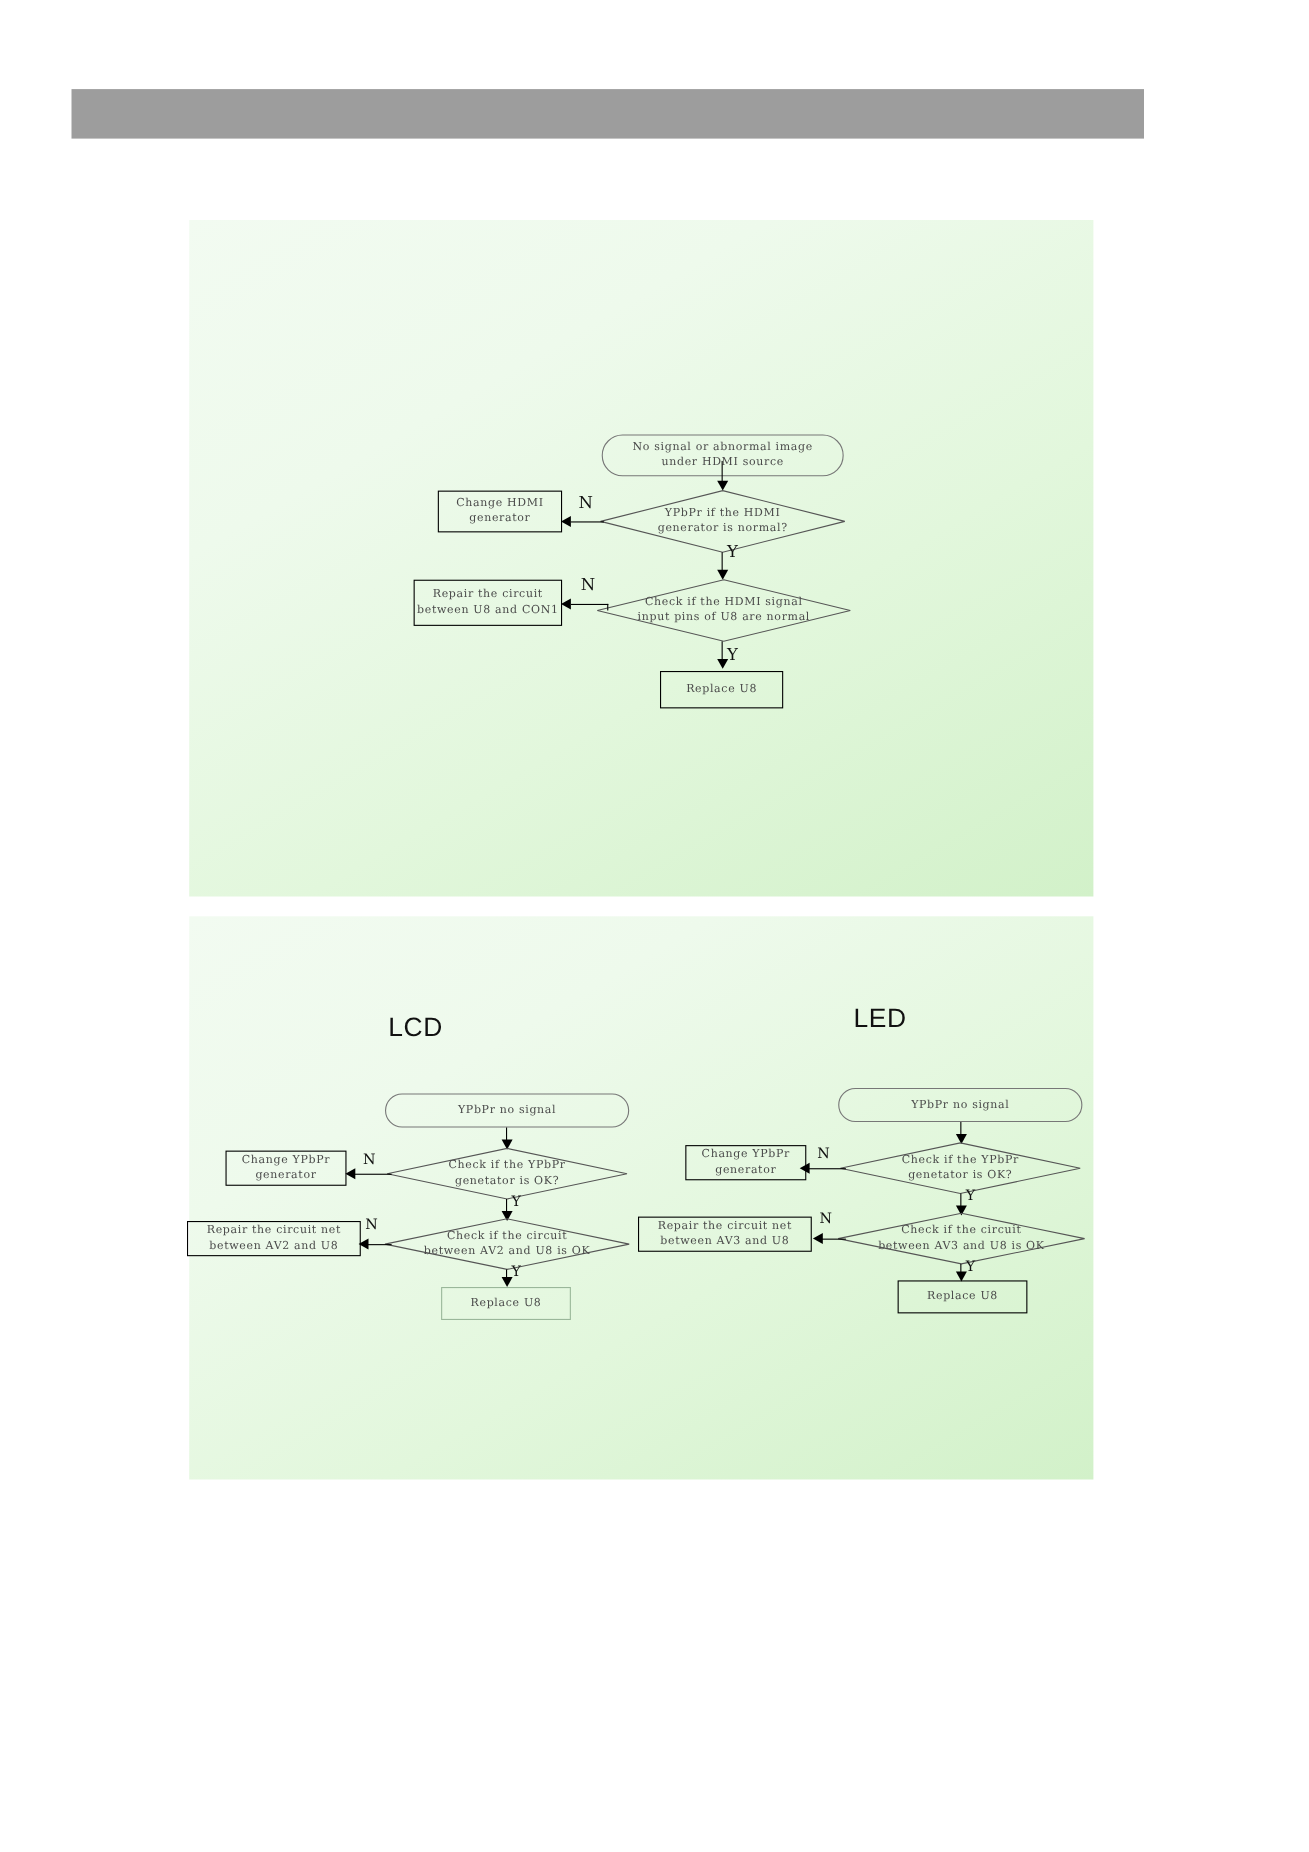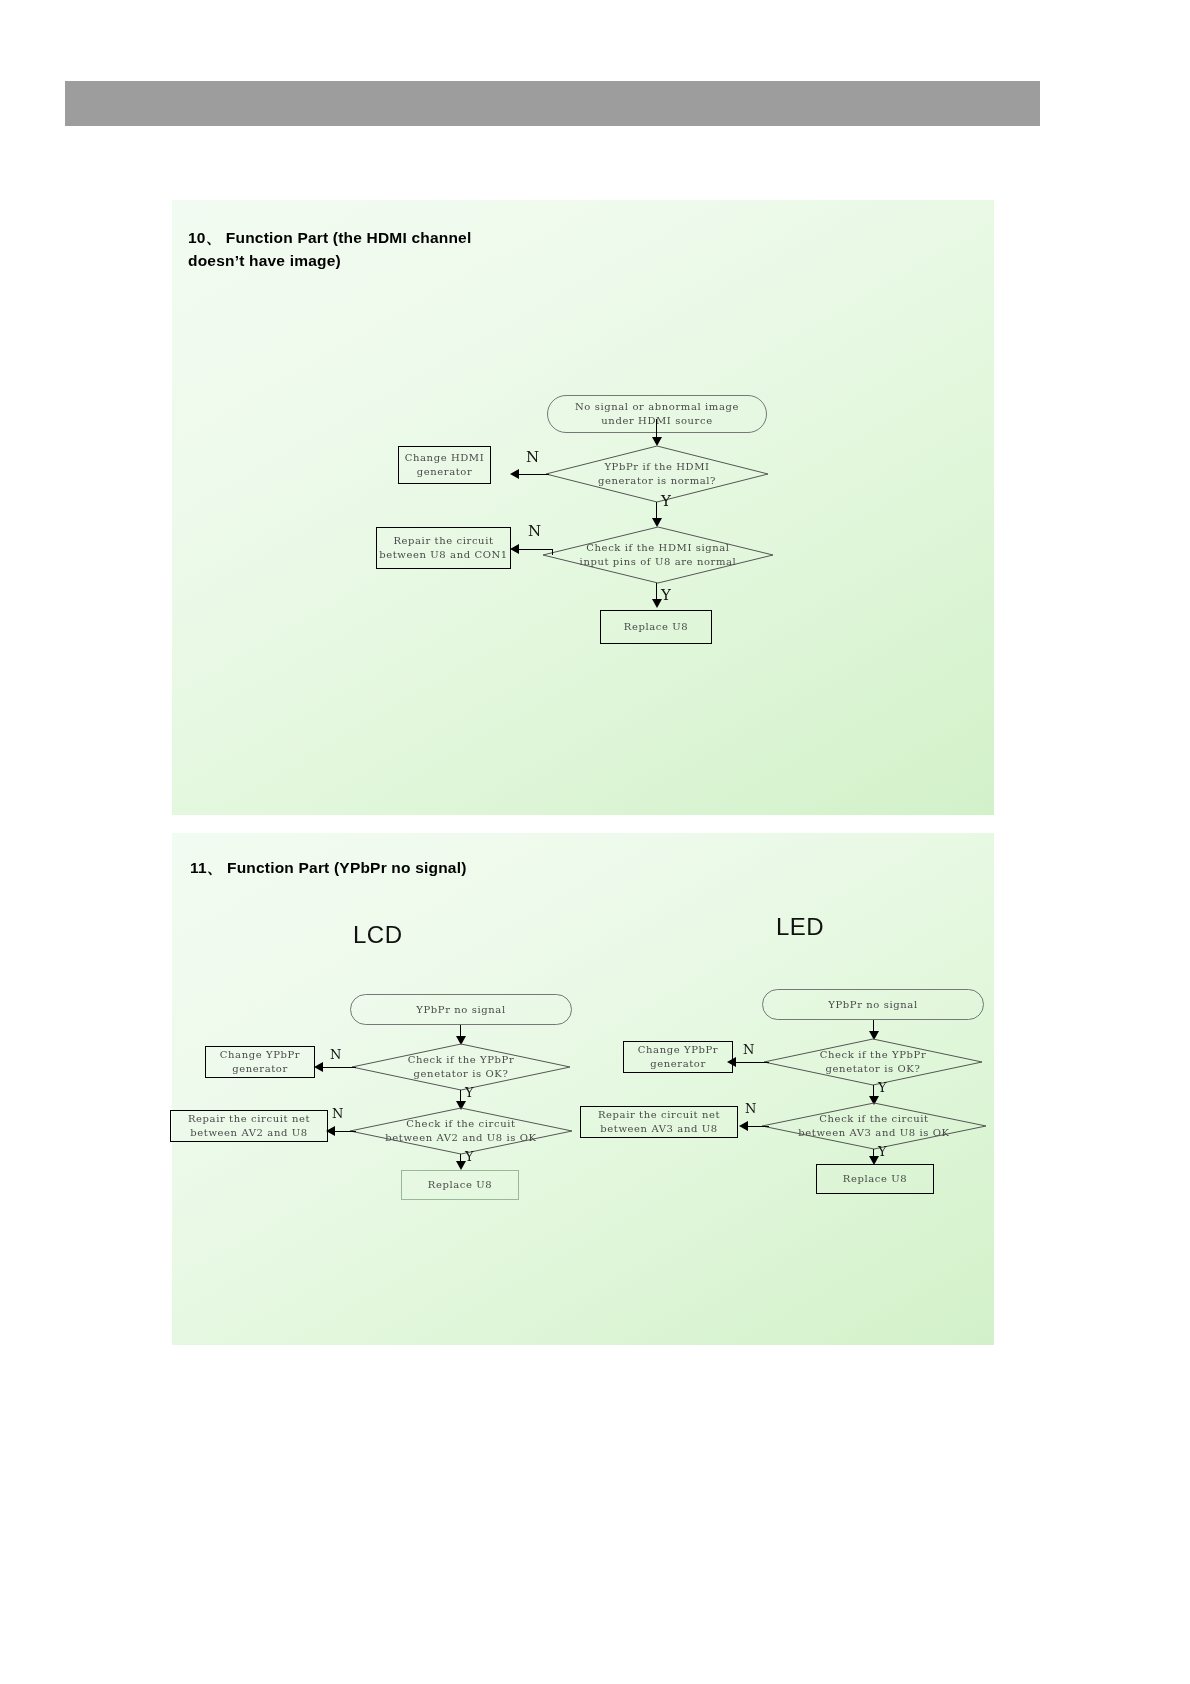--- a/index.html
+++ b/index.html
@@ -63,21 +63,20 @@
 </style>
 </head>
 <body>
 
 <div class="page">
 
   <div class="header-band"></div>
 
   <div class="panel" id="panel-10"></div>
 
-  <div class="sec-head" id="head-10">10、 Function Part (the HDMI channel  doesn’t have image)</div>
 
   <div class="fc">
 
     <div class="term mono" style="left: 547px; top: 381px; width: 220px; height: 38px; white-space: pre-line; margin-top: 14px;">No signal or abnormal image
 under HDMI source</div>
 
     <div class="ln v" style="left:656px;top:419px;height:22px;"></div>
     <div class="arrow-d" style="left:652px;top:437px;"></div>
 
     <div class="dia" style="left:546px;top:446px;width:222px;height:56px;">
@@ -85,21 +84,21 @@
         <polygon points="111,0 222,28 111,56 0,28" fill="none" stroke="#555" stroke-width="1"></polygon>
       </svg>
       <div class="dtext mono" style="white-space: pre-line;">YPbPr if the HDMI
 generator is normal?</div>
     </div>
 
     <div class="ln h" style="left:519px;top:474px;width:30px;"></div>
     <div class="arrow-l" style="left:510px;top:469px;"></div>
     <div class="lbl" style="left:526px;top:450px;">N</div>
 
-    <div class="box mono" style="left: 398px; top: 446px; width: 93px; height: 38px; white-space: pre-line;">Change HDMI
+    <div class="box mono" style="left: 398px; top: 446px; width: 113px; height: 38px; white-space: pre-line;">Change HDMI
 generator</div>
 
     <div class="ln v" style="left:656px;top:502px;height:22px;"></div>
     <div class="arrow-d" style="left:652px;top:518px;"></div>
     <div class="lbl" style="left:661px;top:494px;">Y</div>
 
     <div class="dia" style="left:543px;top:527px;width:230px;height:56px;text-decoration:underline;">
       <svg width="230" height="56" viewBox="0 0 230 56">
         <polygon points="115,0 230,28 115,56 0,28" fill="none" stroke="#555" stroke-width="1"></polygon>
       </svg>
@@ -117,21 +116,20 @@
 
     <div class="ln v" style="left:656px;top:583px;height:22px;"></div>
     <div class="arrow-d" style="left:652px;top:599px;"></div>
     <div class="lbl" style="left:661px;top:588px;">Y</div>
 
     <div class="box mono" style="left:600px;top:610px;width:112px;height:34px;">Replace U8</div>
   </div>
 
   <div class="panel" id="panel-11"></div>
 
-  <div class="sec-head" id="head-11">11、 Function Part (YPbPr no signal)</div>
 
   <div class="col-cap" id="cap-lcd">LCD</div>
   <div class="col-cap" id="cap-led">LED</div>
 
   <div class="fc">
 
     <div class="term mono" style="left:350px;top:994px;width:222px;height:31px;">YPbPr no signal</div>
 
     <div class="ln v" style="left:460px;top:1025px;height:16px;"></div>
     <div class="arrow-d" style="left:456px;top:1036px;"></div>

